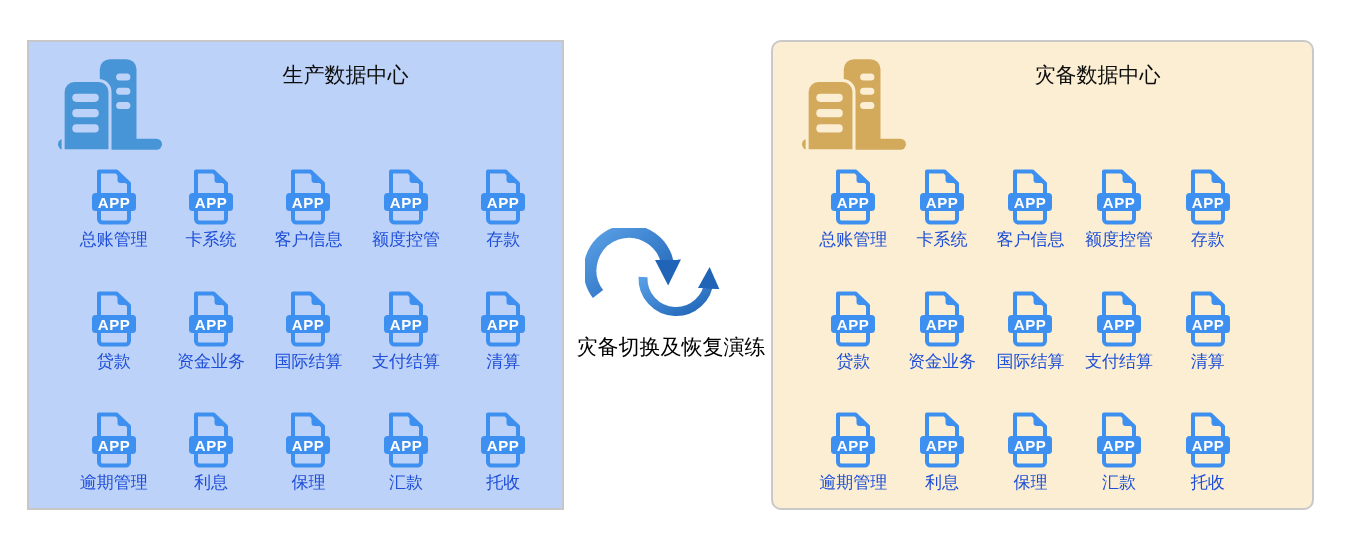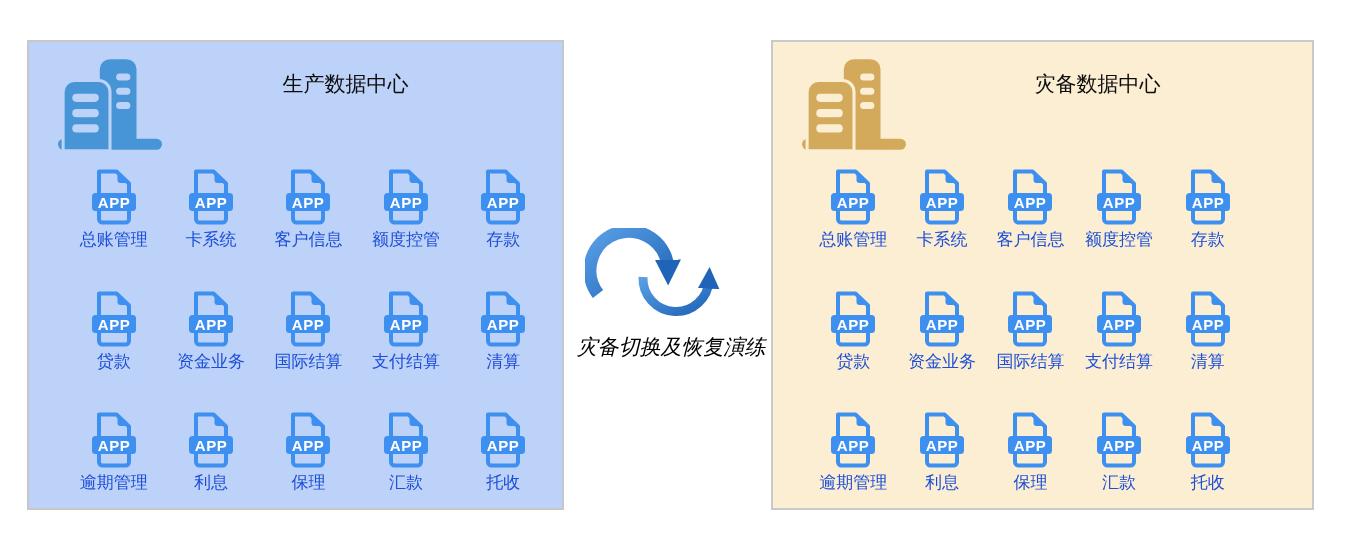--- a/index.html
+++ b/index.html
@@ -10,21 +10,21 @@
   }
   .panel{
     position:absolute;top:40px;height:470px;
     background:var(--panel-bg);
     border:2px solid #c7c7c7;
     box-sizing:border-box;
   }
   .panel-left{left:27px;width:537px;}
   .panel-right{left:771px;width:543px;}
   .panel-title{
-    position:absolute;top:20px;left:0;right:0;margin:9px;
+    position:absolute;top:20px;left:0;right:0;margin:0;
     text-align:center;
     font-size:21px;font-weight:400;line-height:1.2;color:#0d0d0d;
     white-space:nowrap;
   }
   .panel-left  .panel-title{padding-left:100px;}
   .panel-right .panel-title{padding-left:110px;}
   .building{position:absolute;left:28px;top:13px;width:106px;height:100px;}
   .apps{
     position:absolute;top:126px;left:36px;right:10px;
     display:grid;grid-template-columns:repeat(5,1fr);
@@ -33,21 +33,21 @@
   .panel-right .apps{right:60px;}
   .app{display:flex;flex-direction:column;align-items:center;margin:0;}
   .app-icon{width:48px;height:58px;display:block;}
   .app-label{
     margin-top:4px;font-size:17px;line-height:1.15;color:#1d4ed8;
     white-space:nowrap;text-align:center;
   }
   .connector-icon{position:absolute;left:585px;top:228px;width:150px;height:95px;}
   .connector-label{
     position:absolute;left:546px;top:333px;width:250px;
-    text-align:center;font-size:21px;color:#000;white-space:nowrap;font-style:italic;
+    text-align:center;font-size:21px;color:#000;white-space:nowrap;
   }
 </style>
 </head>
 <body>
 
 <div class="canvas">
 
   <section class="panel panel-left" style="--panel-bg: #bdd2f8; --bld: #4795d7; border-color: rgb(199, 199, 199);">
     <svg class="building" viewBox="0 0 104 98" aria-hidden="true">
       <rect x="1" y="82" width="102" height="11" rx="5.5" fill="var(--bld)"></rect>
@@ -229,21 +229,21 @@
         <marker id="headBot" viewBox="0 0 10 10" refX="4" refY="5" markerWidth="2.4" markerHeight="2.5" orient="auto">
           <path d="M0 0 L10 5 L0 10 z" fill="#1f64b6"></path>
         </marker>
       </defs>
       <path d="M13 66 A39 39 0 1 1 83 42" fill="none" stroke="url(#arrGrad)" stroke-width="13" marker-end="url(#headTop)"></path>
       <path d="M58 49 A33 33 0 0 0 124 52" fill="none" stroke="url(#arrGrad)" stroke-width="9" marker-end="url(#headBot)"></path>
     </svg>
     <div class="connector-label">灾备切换及恢复演练</div>
   </div>
 
-  <section class="panel panel-right" style="--panel-bg: #fbeed2; --bld: #d3a95c; border-color: rgb(201, 201, 201);">
+  <section class="panel panel-right" style="--panel-bg: #fbeed2; --bld: #d3a95c; border-color: rgb(201, 201, 201); border-radius: 10px;">
     <svg class="building" viewBox="0 0 104 98" aria-hidden="true">
       <rect x="1" y="82" width="102" height="11" rx="5.5" fill="var(--bld)"></rect>
       <path d="M42 88 V14 a10 10 0 0 1 10 -10 h16 a10 10 0 0 1 10 10 v74 z" fill="var(--bld)"></path>
       <path d="M6 94 V36 a11 11 0 0 1 11 -11 h24 a11 11 0 0 1 11 11 v58 z" fill="var(--bld)" stroke="var(--panel-bg)" stroke-width="3"></path>
       <g fill="var(--panel-bg)">
         <rect x="58" y="18" width="14" height="7" rx="3.5"></rect>
         <rect x="58" y="32" width="14" height="7" rx="3.5"></rect>
         <rect x="58" y="46" width="14" height="7" rx="3.5"></rect>
         <rect x="15" y="38" width="26" height="8" rx="4"></rect>
         <rect x="15" y="53" width="26" height="8" rx="4"></rect>

